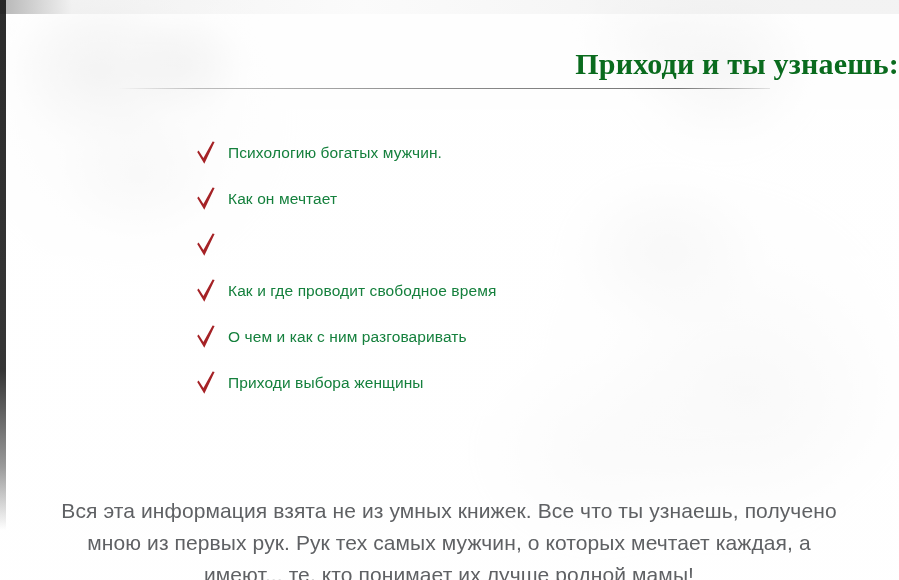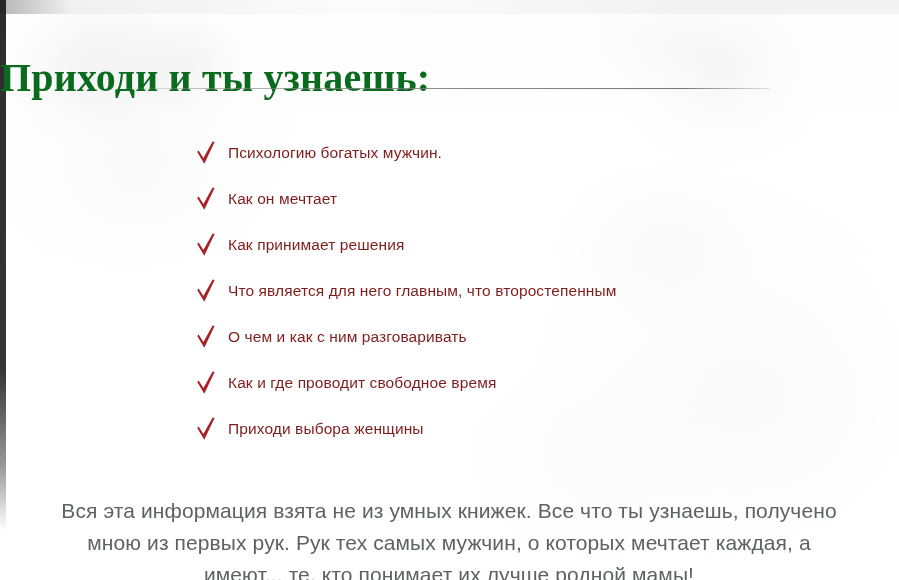--- a/index.html
+++ b/index.html
@@ -117,24 +117,24 @@
     z-index: 5;
     width: 899px;
     height: 580px;
   }
 
   .page-title {
     position: absolute;
     left: 0;
     top: 27px;
     width: 899px;
-    text-align: left;
+    text-align: right;
     font-family: "Liberation Serif", "DejaVu Serif", serif;
     font-weight: bold;
-    font-size: 40px;
+    font-size: 30px;
     letter-spacing: 0.2px;
     color: #0a6b1e;
     white-space: nowrap;
   }
 
   .title-divider {
     position: absolute;
     left: 118px;
     top: 88px;
     width: 652px;
@@ -163,21 +163,21 @@
   .check-icon {
     flex: 0 0 auto;
     width: 20px;
     height: 26px;
     margin-right: 12px;
     display: block;
   }
   .benefit-label {
     font-family: "Liberation Sans", "DejaVu Sans", sans-serif;
     font-size: 15.5px;
-    color: #7f1d1d;
+    color: #15803d;
     white-space: nowrap;
     letter-spacing: 0.1px;
   }
 
   .closing-paragraph {
     position: absolute;
     left: 46px;
     top: 474px;
     width: 806px;
     text-align: center;
@@ -222,42 +222,35 @@
         <svg class="check-icon" viewBox="0 0 20 26">
           <path d="M1.2 12.0 L2.6 10.4 L7.4 18.0 L16.6 1.4 L18.6 2.0 L8.3 23.8 Z" fill="#a52226"></path>
         </svg>
         <span class="benefit-label">Как он мечтает</span>
       </li>
 
       <li class="benefit-item">
         <svg class="check-icon" viewBox="0 0 20 26">
           <path d="M1.2 12.0 L2.6 10.4 L7.4 18.0 L16.6 1.4 L18.6 2.0 L8.3 23.8 Z" fill="#a52226"></path>
         </svg>
-        <span class="benefit-label">Как принимает решения</span>
-      </li>
-
-      <li class="benefit-item">
-        <svg class="check-icon" viewBox="0 0 20 26">
-          <path d="M1.2 12.0 L2.6 10.4 L7.4 18.0 L16.6 1.4 L18.6 2.0 L8.3 23.8 Z" fill="#a52226"></path>
-        </svg>
-        <span class="benefit-label">Что является для него главным, что второстепенным</span>
+      </li>
+
+
+      <li class="benefit-item">
+        <svg class="check-icon" viewBox="0 0 20 26">
+          <path d="M1.2 12.0 L2.6 10.4 L7.4 18.0 L16.6 1.4 L18.6 2.0 L8.3 23.8 Z" fill="#a52226"></path>
+        </svg>
+        <span class="benefit-label">Как и где проводит свободное время</span>
       </li>
 
       <li class="benefit-item">
         <svg class="check-icon" viewBox="0 0 20 26">
           <path d="M1.2 12.0 L2.6 10.4 L7.4 18.0 L16.6 1.4 L18.6 2.0 L8.3 23.8 Z" fill="#a52226"></path>
         </svg>
         <span class="benefit-label">О чем и как с ним разговаривать</span>
-      </li>
-
-      <li class="benefit-item">
-        <svg class="check-icon" viewBox="0 0 20 26">
-          <path d="M1.2 12.0 L2.6 10.4 L7.4 18.0 L16.6 1.4 L18.6 2.0 L8.3 23.8 Z" fill="#a52226"></path>
-        </svg>
-        <span class="benefit-label">Как и где проводит свободное время</span>
       </li>
 
       <li class="benefit-item">
         <svg class="check-icon" viewBox="0 0 20 26">
           <path d="M1.2 12.0 L2.6 10.4 L7.4 18.0 L16.6 1.4 L18.6 2.0 L8.3 23.8 Z" fill="#a52226"></path>
         </svg>
         <span class="benefit-label">Приходи выбора женщины</span>
       </li>
 
     </ul>

